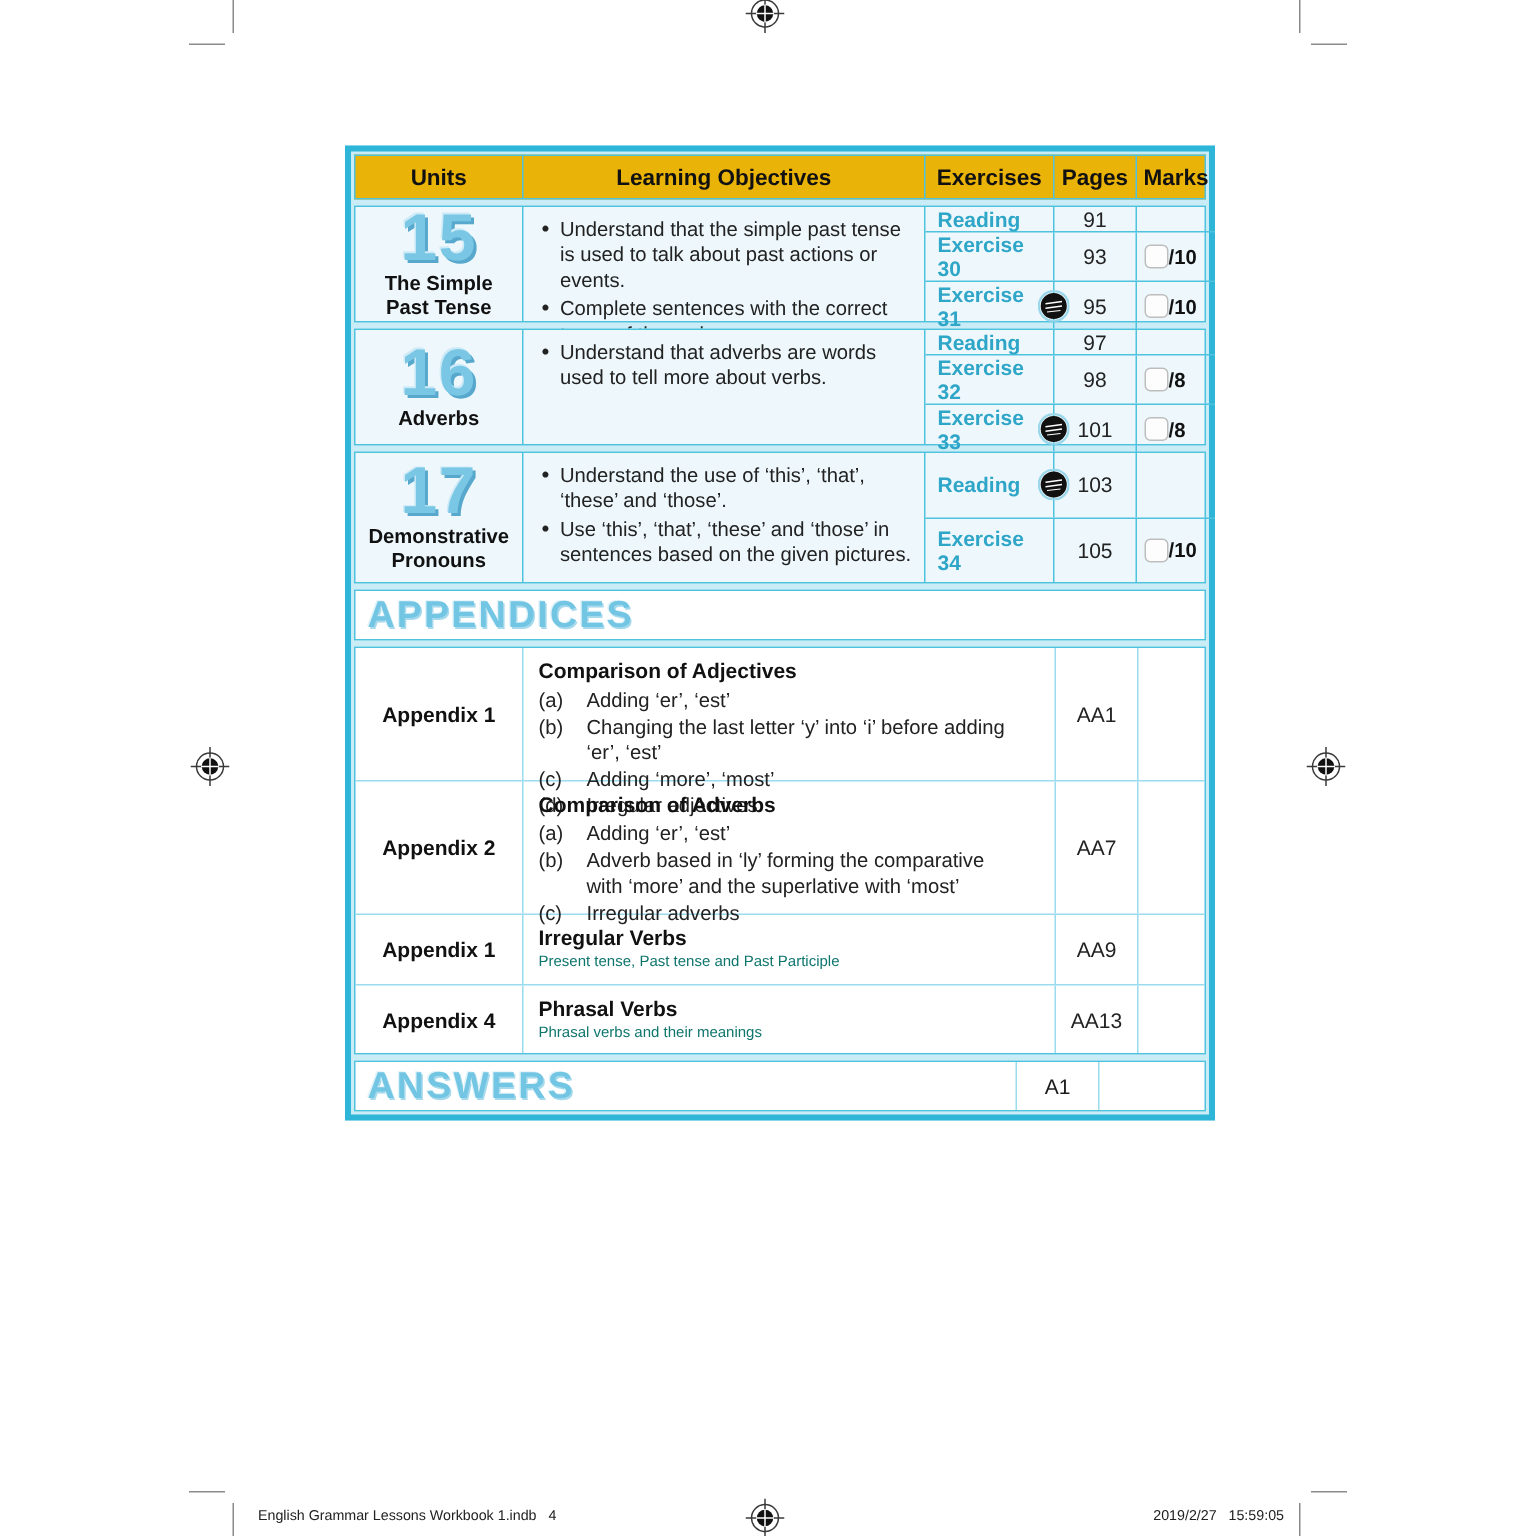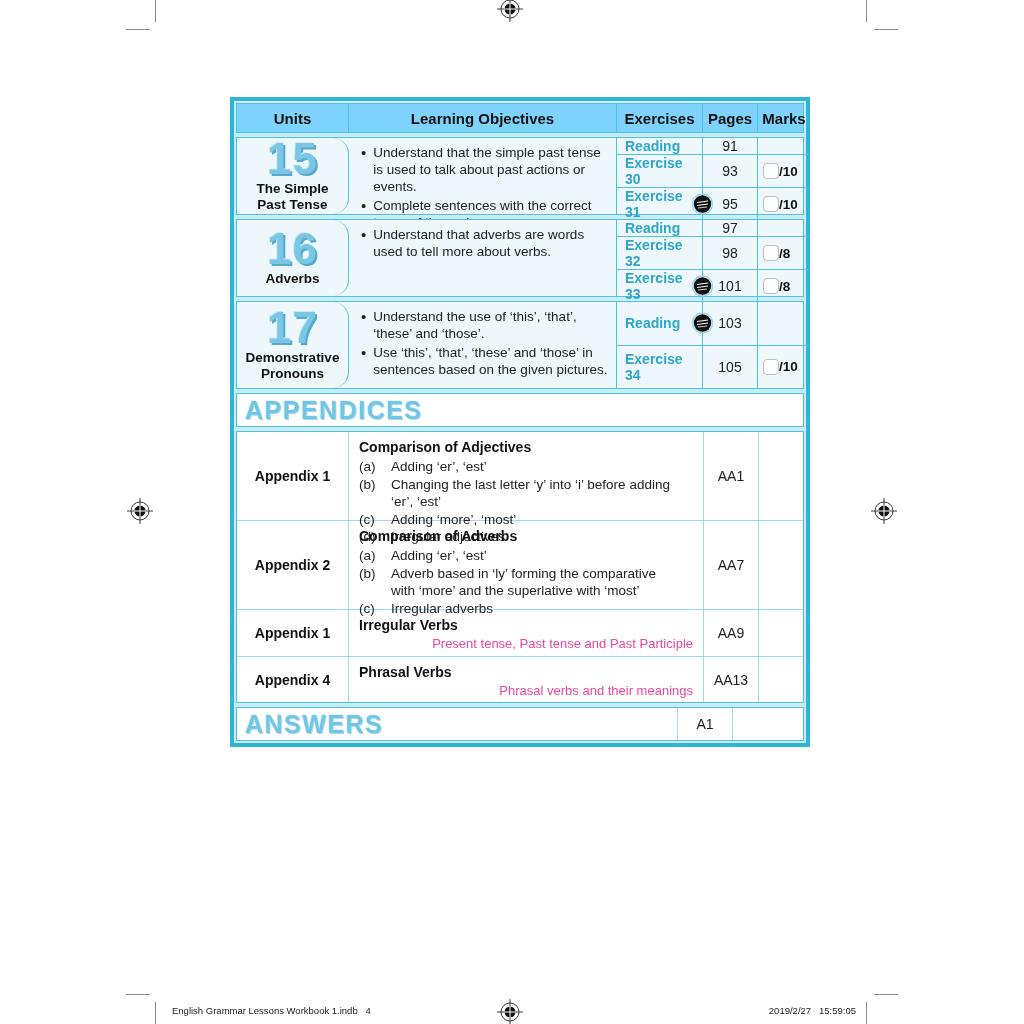--- a/index.html
+++ b/index.html
@@ -10,36 +10,36 @@
   .crop{position:absolute;background:#8a8a8a;}
   .regmark{position:absolute;width:26px;height:26px;}
 
   
   .toc{position:absolute;left:230px;top:97px;width:580px;
        border:4px solid #2eb5d8;background:#c9ecf6;padding:2px;
        display:flex;flex-direction:column;row-gap:4px;box-sizing:border-box;}
   .block{border:1px solid #4fc2de;background:#eef8fc;display:flex;box-sizing:border-box;}
 
   
-  .hdr{height:30px;align-items:stretch;background:#7dd3fc;}
+  .hdr{height:30px;align-items:stretch;background:#eab308;}
   .hcell{display:flex;align-items:center;justify-content:center;
          font-weight:bold;font-size:15px;color:#111;border-right:1px solid #4fc2de;box-sizing:border-box;}
   .hcell:last-child{border-right:none;}
 
   
   .c-units{width:112px;flex:none;}
   .c-obj{width:268px;flex:none;}
   .c-ex{width:86px;flex:none;}
   .c-pg{width:55px;flex:none;}
   .c-mk{width:52px;flex:none;}
   .c-content{width:355px;flex:none;}
 
   
   .ucell{border-right:1px solid #4fc2de;box-sizing:border-box;display:flex;flex-direction:column;
-         align-items:center;justify-content:center;padding:2px 19px;border-radius:16px;}
+         align-items:center;justify-content:center;padding:2px 19px;}
   .unum{font-size:44px;line-height:40px;font-weight:800;color:#7ac7e5;letter-spacing:1px;
         text-shadow:-1px -1px 0 #cdeaf6, 2px 2px 0 #57a8cc;}
   .utitle{font-weight:bold;font-size:13.5px;color:#111;text-align:center;line-height:1.2;margin-top:2px;}
   .objcell{border-right:1px solid #4fc2de;box-sizing:border-box;padding:7px 8px 4px 8px;
            display:flex;flex-direction:column;justify-content:flex-start;}
   .bullet{display:flex;font-size:13.5px;line-height:1.25;color:#222;margin-bottom:2px;}
   .bullet::before{content:"\2022";font-size:15px;margin:0 7px 0 4px;line-height:1.1;}
   .stream{margin-top:3px;font-size:12.5px;font-weight:bold;color:#29a9d6;padding-left:4px;white-space:pre;}
   .stream .spg{font-weight:normal;font-style:italic;font-size:10.5px;color:#555;margin-left:6px;}
 
@@ -64,21 +64,21 @@
   .appblock{flex-direction:column;background:#ffffff;}
   .approw{display:flex;border-bottom:1px solid #9adcee;}
   .approw:last-child{border-bottom:none;}
   .applabel{display:flex;align-items:center;justify-content:center;font-weight:bold;font-size:14px;
             border-right:1px solid #9adcee;box-sizing:border-box;color:#111;}
   .appcontent{border-right:1px solid #9adcee;box-sizing:border-box;padding:7px 10px 6px 10px;}
   .apptitle{font-weight:bold;font-size:14px;color:#111;margin-bottom:3px;}
   .appitem{display:flex;font-size:13.5px;line-height:1.3;color:#222;}
   .appitem .k{width:32px;flex:none;}
   .appitem .t{flex:1;}
-  .appsub{font-size:13px;color:#ec4899;margin-top:2px;text-align:right;}
+  .appsub{font-size:10px;color:#0f766e;margin-top:2px;}
   .apppg{display:flex;align-items:center;justify-content:center;font-size:14px;color:#222;
          border-right:1px solid #9adcee;box-sizing:border-box;}
   .appmk{box-sizing:border-box;}
 
   
   .ansrow{height:34px;background:#ffffff;display:flex;}
   .anslabel{flex:none;width:441px;display:flex;align-items:center;padding-left:8px;
             border-right:1px solid #9adcee;box-sizing:border-box;}
   .anspg{width:55px;flex:none;display:flex;align-items:center;justify-content:center;
          font-size:14px;border-right:1px solid #9adcee;box-sizing:border-box;}

